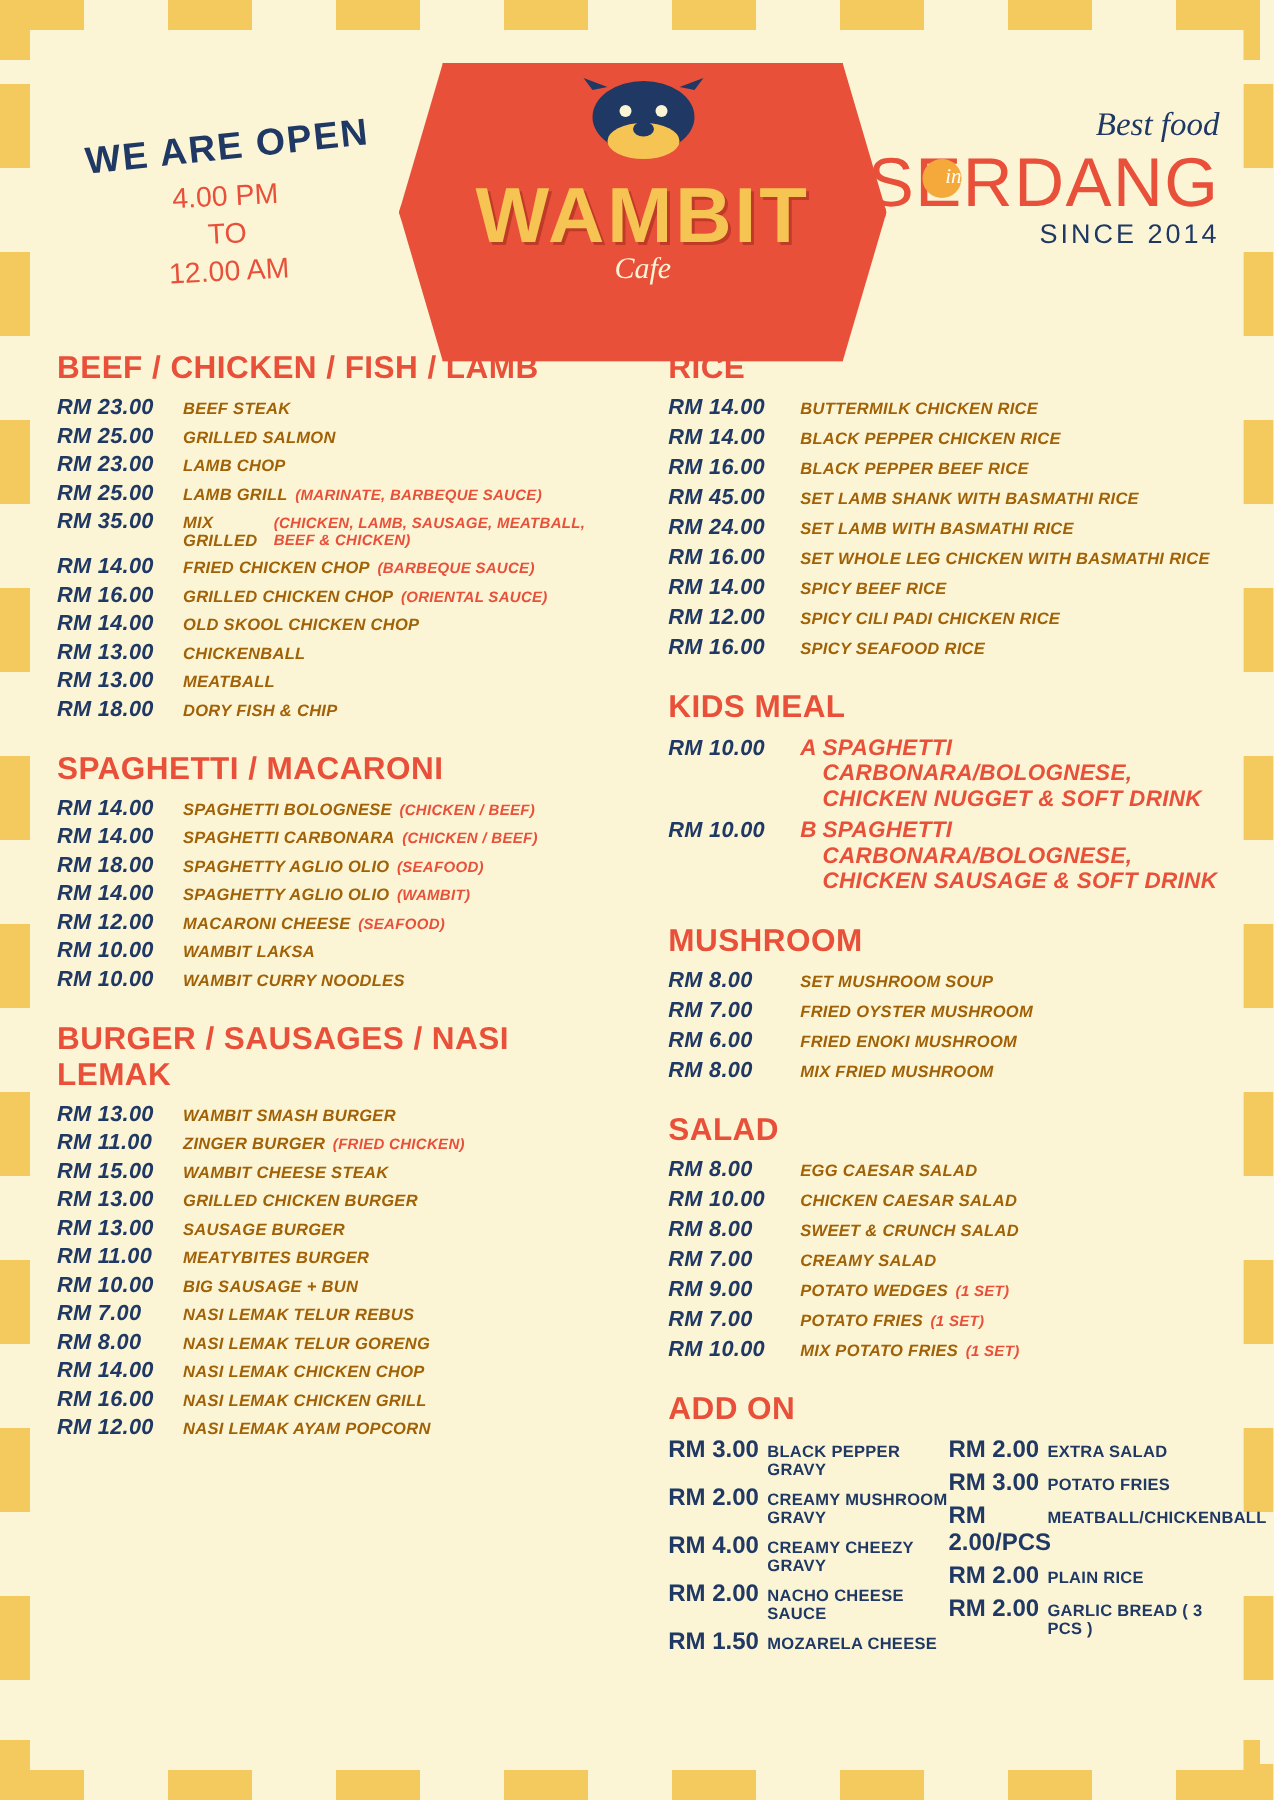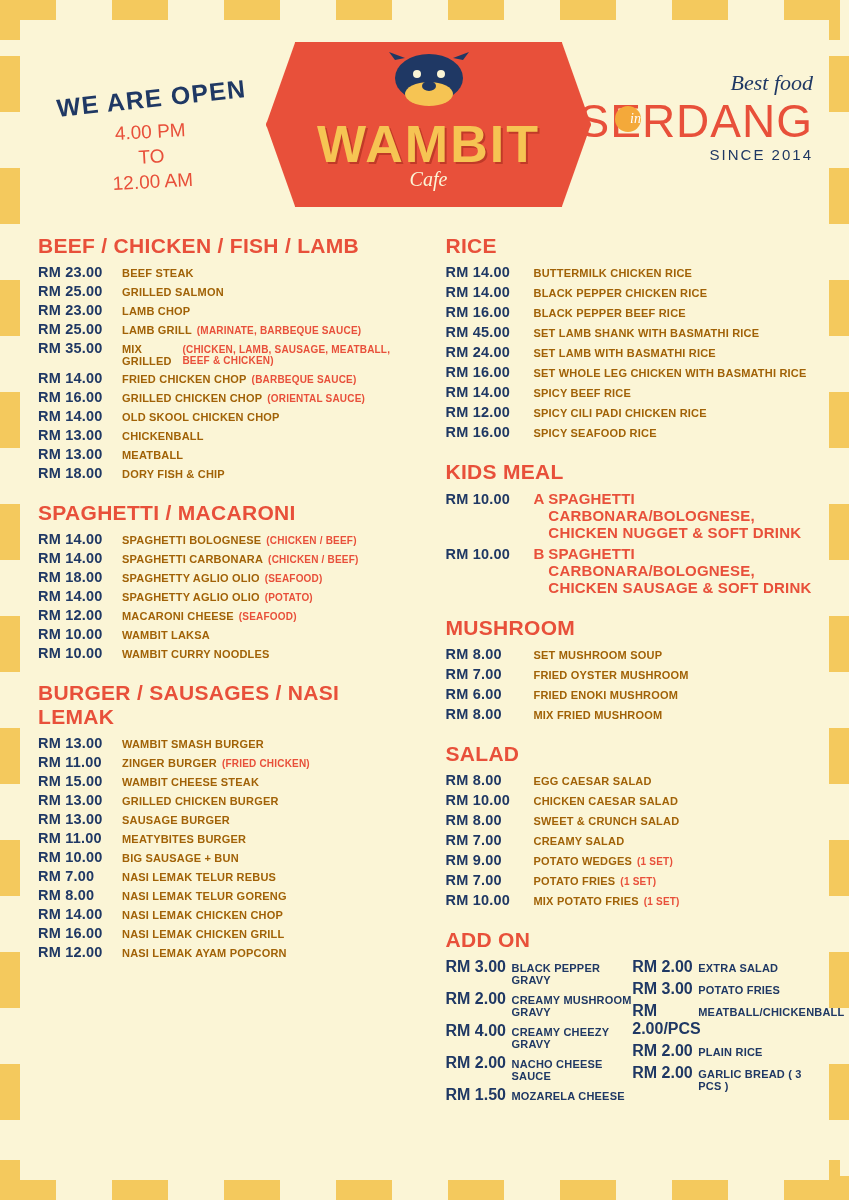--- a/index.html
+++ b/index.html
@@ -52,21 +52,21 @@
     color:#1f3864;transform:rotate(-6deg);
     font-stretch:condensed;
   }
   .open-time{
     margin-top:6px;color:#e8503a;font-size:19px;line-height:1.32;
     transform:rotate(-3deg);
     font-family:"Liberation Sans", sans-serif;
   }
 
   .logo-wrap{
-    position:absolute;left:236px;top:16px;width:325px;height:165px;
+    position:absolute;left:236px;top:16px;width:325px;height:199px;
   }
   .logo-badge{
     position:absolute;inset:0;background:#e8503a;
     border-radius:26px;
     clip-path:polygon(9% 0,91% 0,100% 50%,91% 100%,9% 100%,0 50%);
     box-shadow:0 0 0 5px #e8503a;
   }
   .logo-dog{
     position:absolute;left:50%;top:8px;transform:translateX(-50%);
     width:88px;height:62px;
@@ -95,38 +95,38 @@
     font-family:"Liberation Serif", serif;
     position:absolute;left:52px;top:34px;
   }
   .serdang{
     font-family:"Liberation Sans", sans-serif;font-weight:normal;
     font-size:46px;color:#e8503a;letter-spacing:1px;line-height:1;
     margin-top:4px;
   }
   .since{
     font-family:"Liberation Sans", sans-serif;
-    font-size:15px;color:#1f3864;letter-spacing:2px;margin-top:2px;
+    font-size:18px;color:#1f3864;letter-spacing:2px;margin-top:2px;
   }
 
   
   .cols{position:absolute;left:38px;right:30px;top:234px;bottom:60px;display:flex;gap:16px;}
   .col{width:50%;}
   .col.left{padding-right:10px;}
   .col.right{padding-left:8px;}
 
   .cat{
     font-family:"Liberation Sans", sans-serif;
     font-weight:bold;color:#e8503a;font-size:21px;letter-spacing:0.3px;
     margin:0 0 6px 0;
   }
   .cat.spaced{margin-top:20px;}
 
   .item{
-    display:flex;align-items:baseline;margin-bottom:3px;
+    display:flex;align-items:baseline;margin-bottom:3px;font-style:italic;
   }
   .price{
     color:#1f3864;font-weight:bold;font-size:14.5px;
     width:84px;flex:0 0 84px;letter-spacing:0.2px;
   }
   .name{
     color:#a16207;font-weight:bold;font-size:11px;letter-spacing:0.2px;
   }
   .note{
     color:#e8503a;font-weight:bold;font-size:10px;margin-left:5px;
@@ -257,21 +257,21 @@
             <span class="note">(CHICKEN / BEEF)</span>
           </div>
           <div class="item">
             <div class="price">RM 18.00</div>
             <div class="name">SPAGHETTY AGLIO OLIO</div>
             <span class="note">(SEAFOOD)</span>
           </div>
           <div class="item">
             <div class="price">RM 14.00</div>
             <div class="name">SPAGHETTY AGLIO OLIO</div>
-            <span class="note">(POTATO)</span>
+            <span class="note">(WAMBIT)</span>
           </div>
           <div class="item">
             <div class="price">RM 12.00</div>
             <div class="name">MACARONI CHEESE</div>
             <span class="note">(SEAFOOD)</span>
           </div>
           <div class="item">
             <div class="price">RM 10.00</div>
             <div class="name">WAMBIT LAKSA</div>
           </div>

